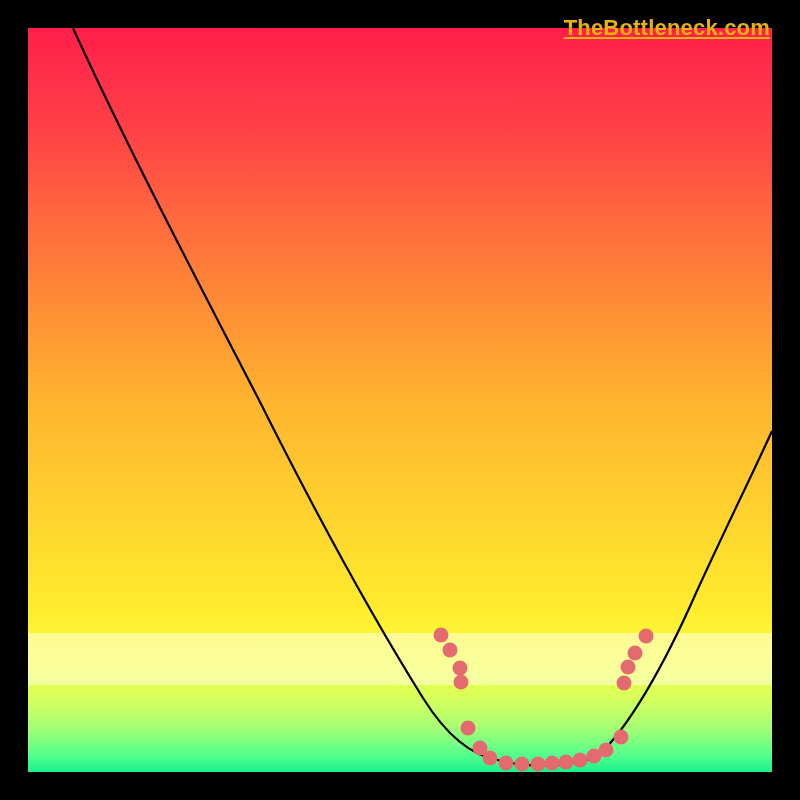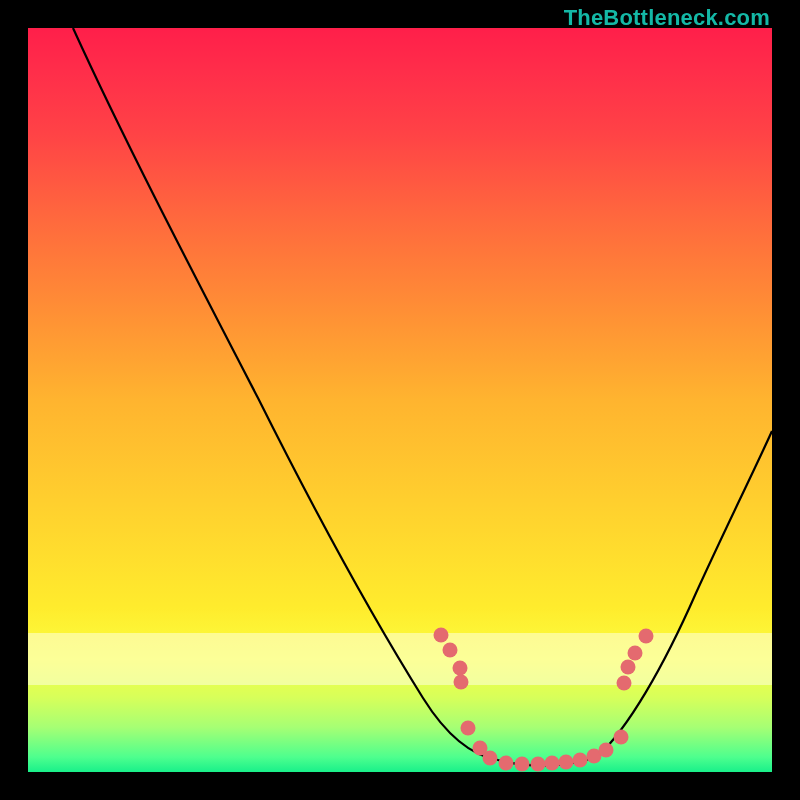--- a/index.html
+++ b/index.html
@@ -45,27 +45,28 @@
     position: absolute;
     left: 0;
     top: 605px;
     width: 744px;
     height: 52px;
     background: #fdffe0;
     opacity: 0.55;
   }
   .attrib {
     position: absolute;
-    top: 5px;
+    top: 15px;
     right: 30px;
-    color: #14b8a6;
+    color: #eab308;
     font-size: 22px;
     font-weight: 600;
     letter-spacing: 0.2px;
     z-index: 20;
+    text-decoration: underline;
   }
   svg.curve {
     position: absolute;
     left: 0;
     top: 0;
     width: 744px;
     height: 744px;
   }
   .dot {
     fill: #e46a6f;

